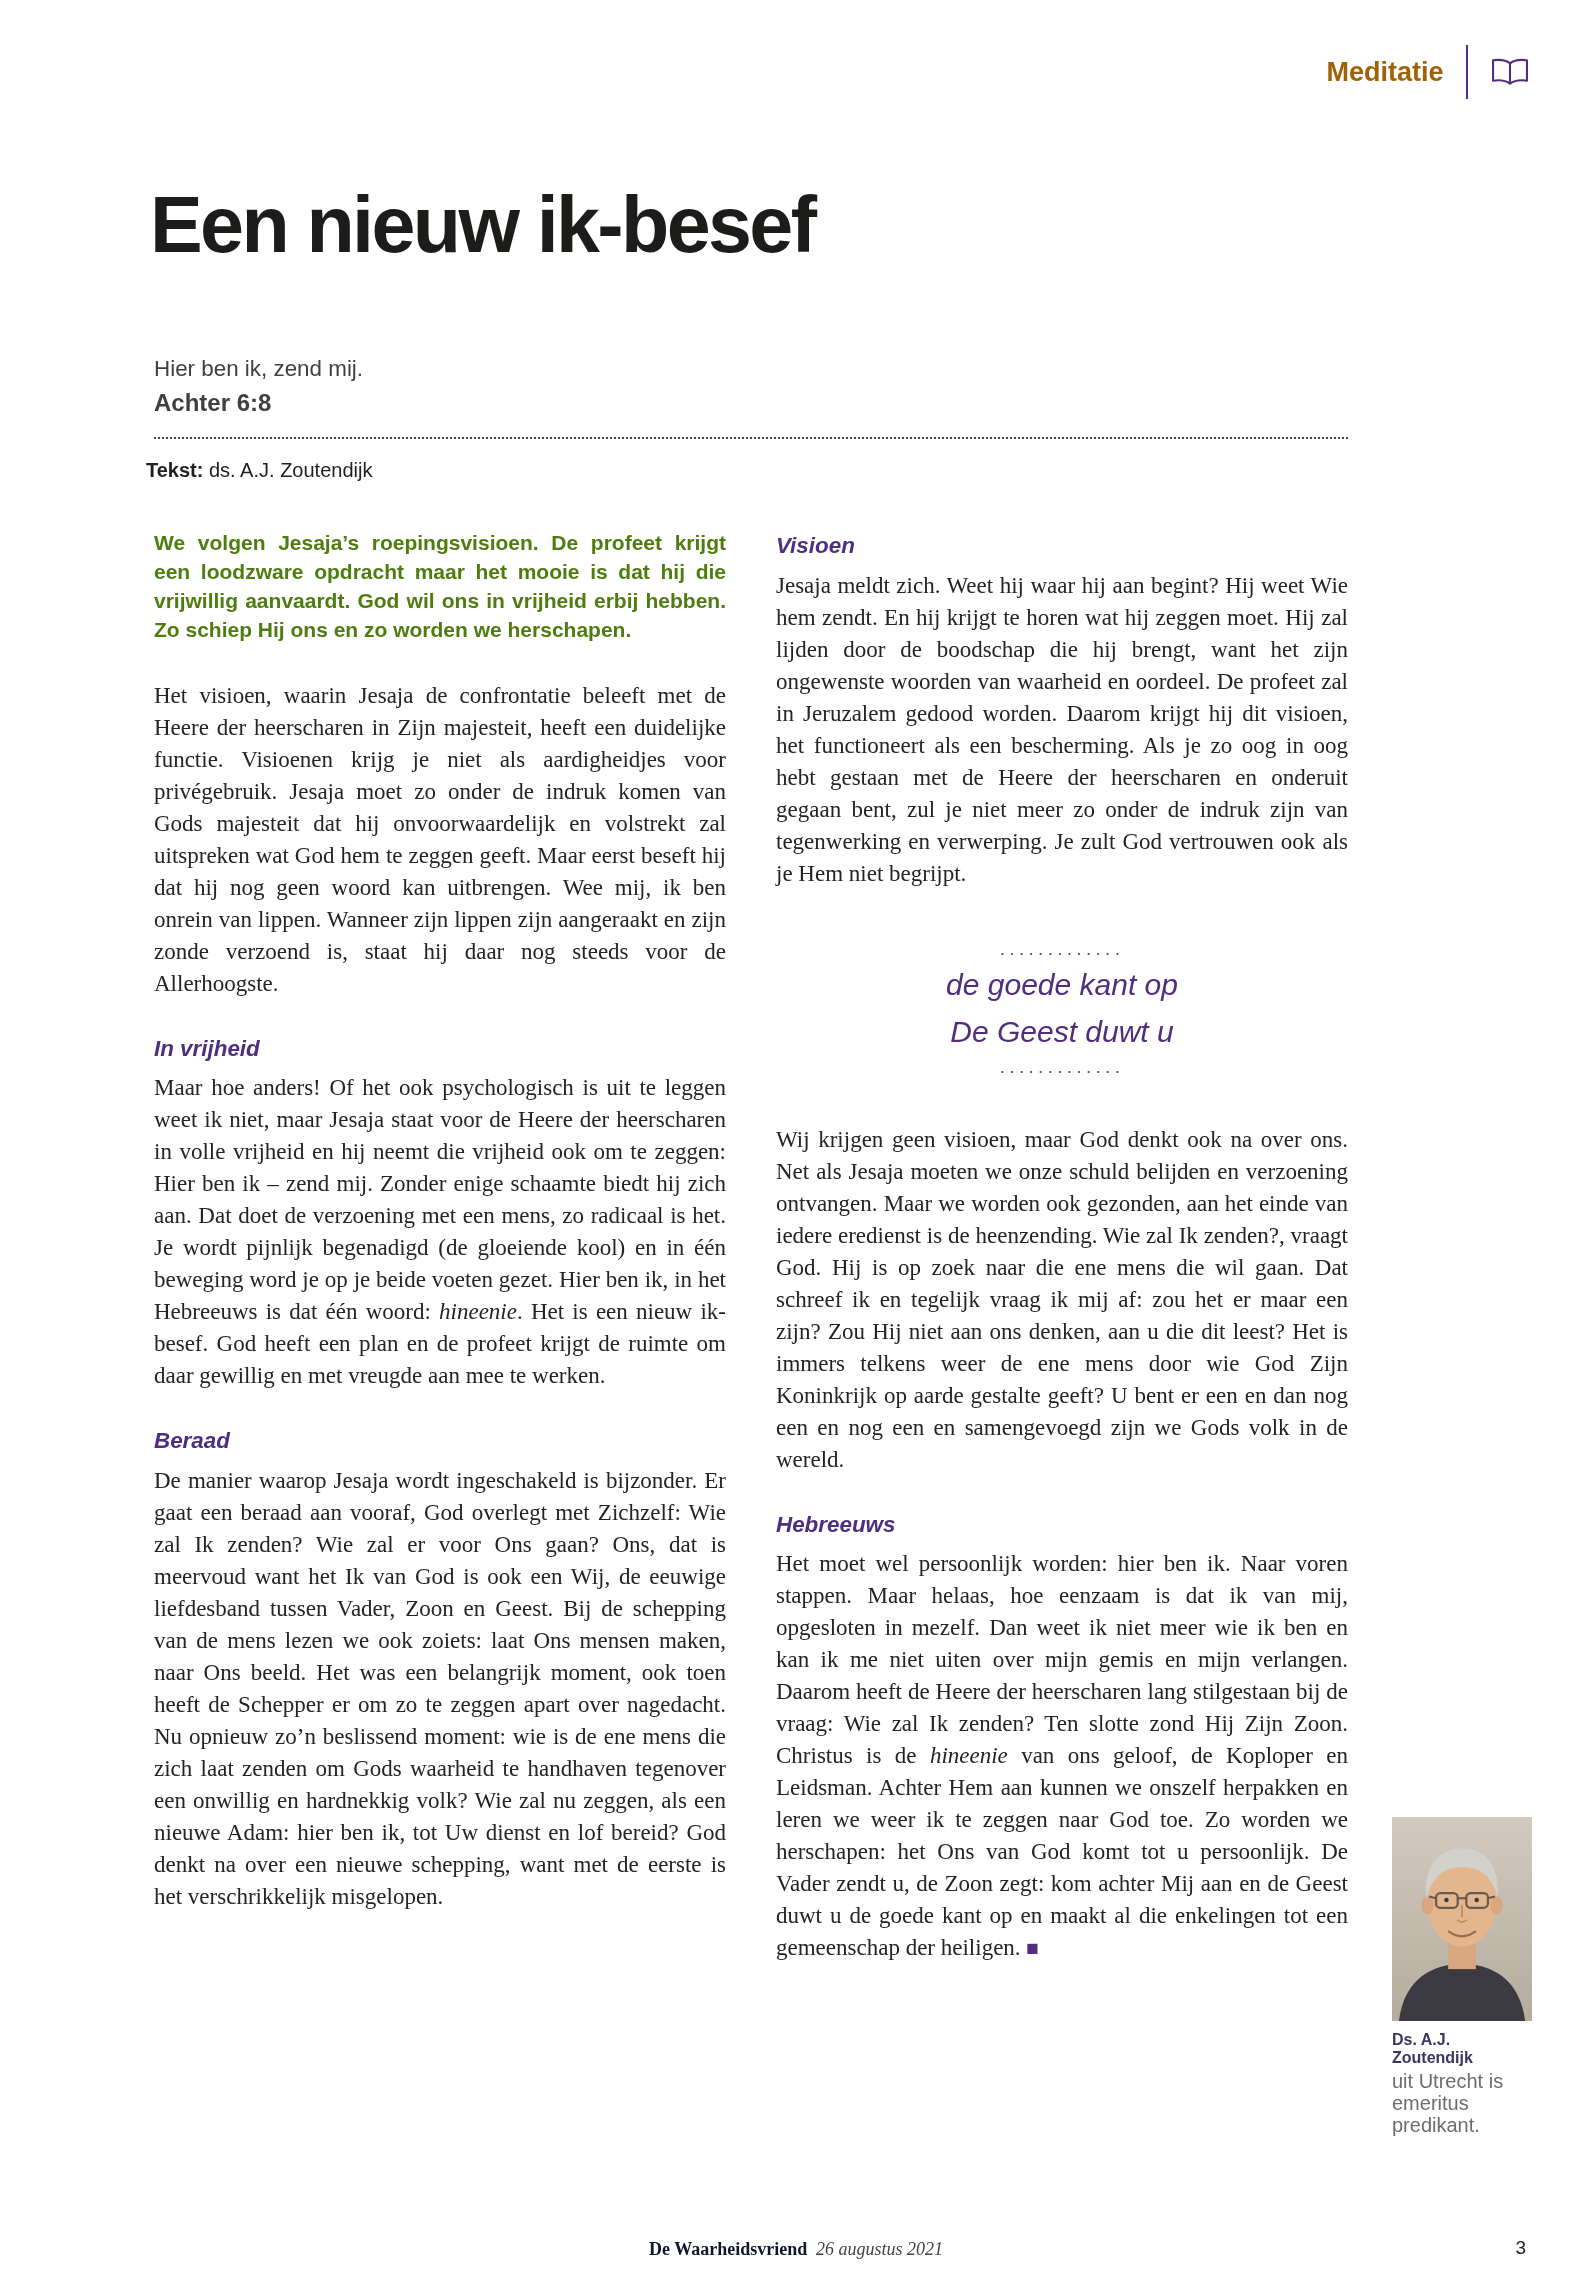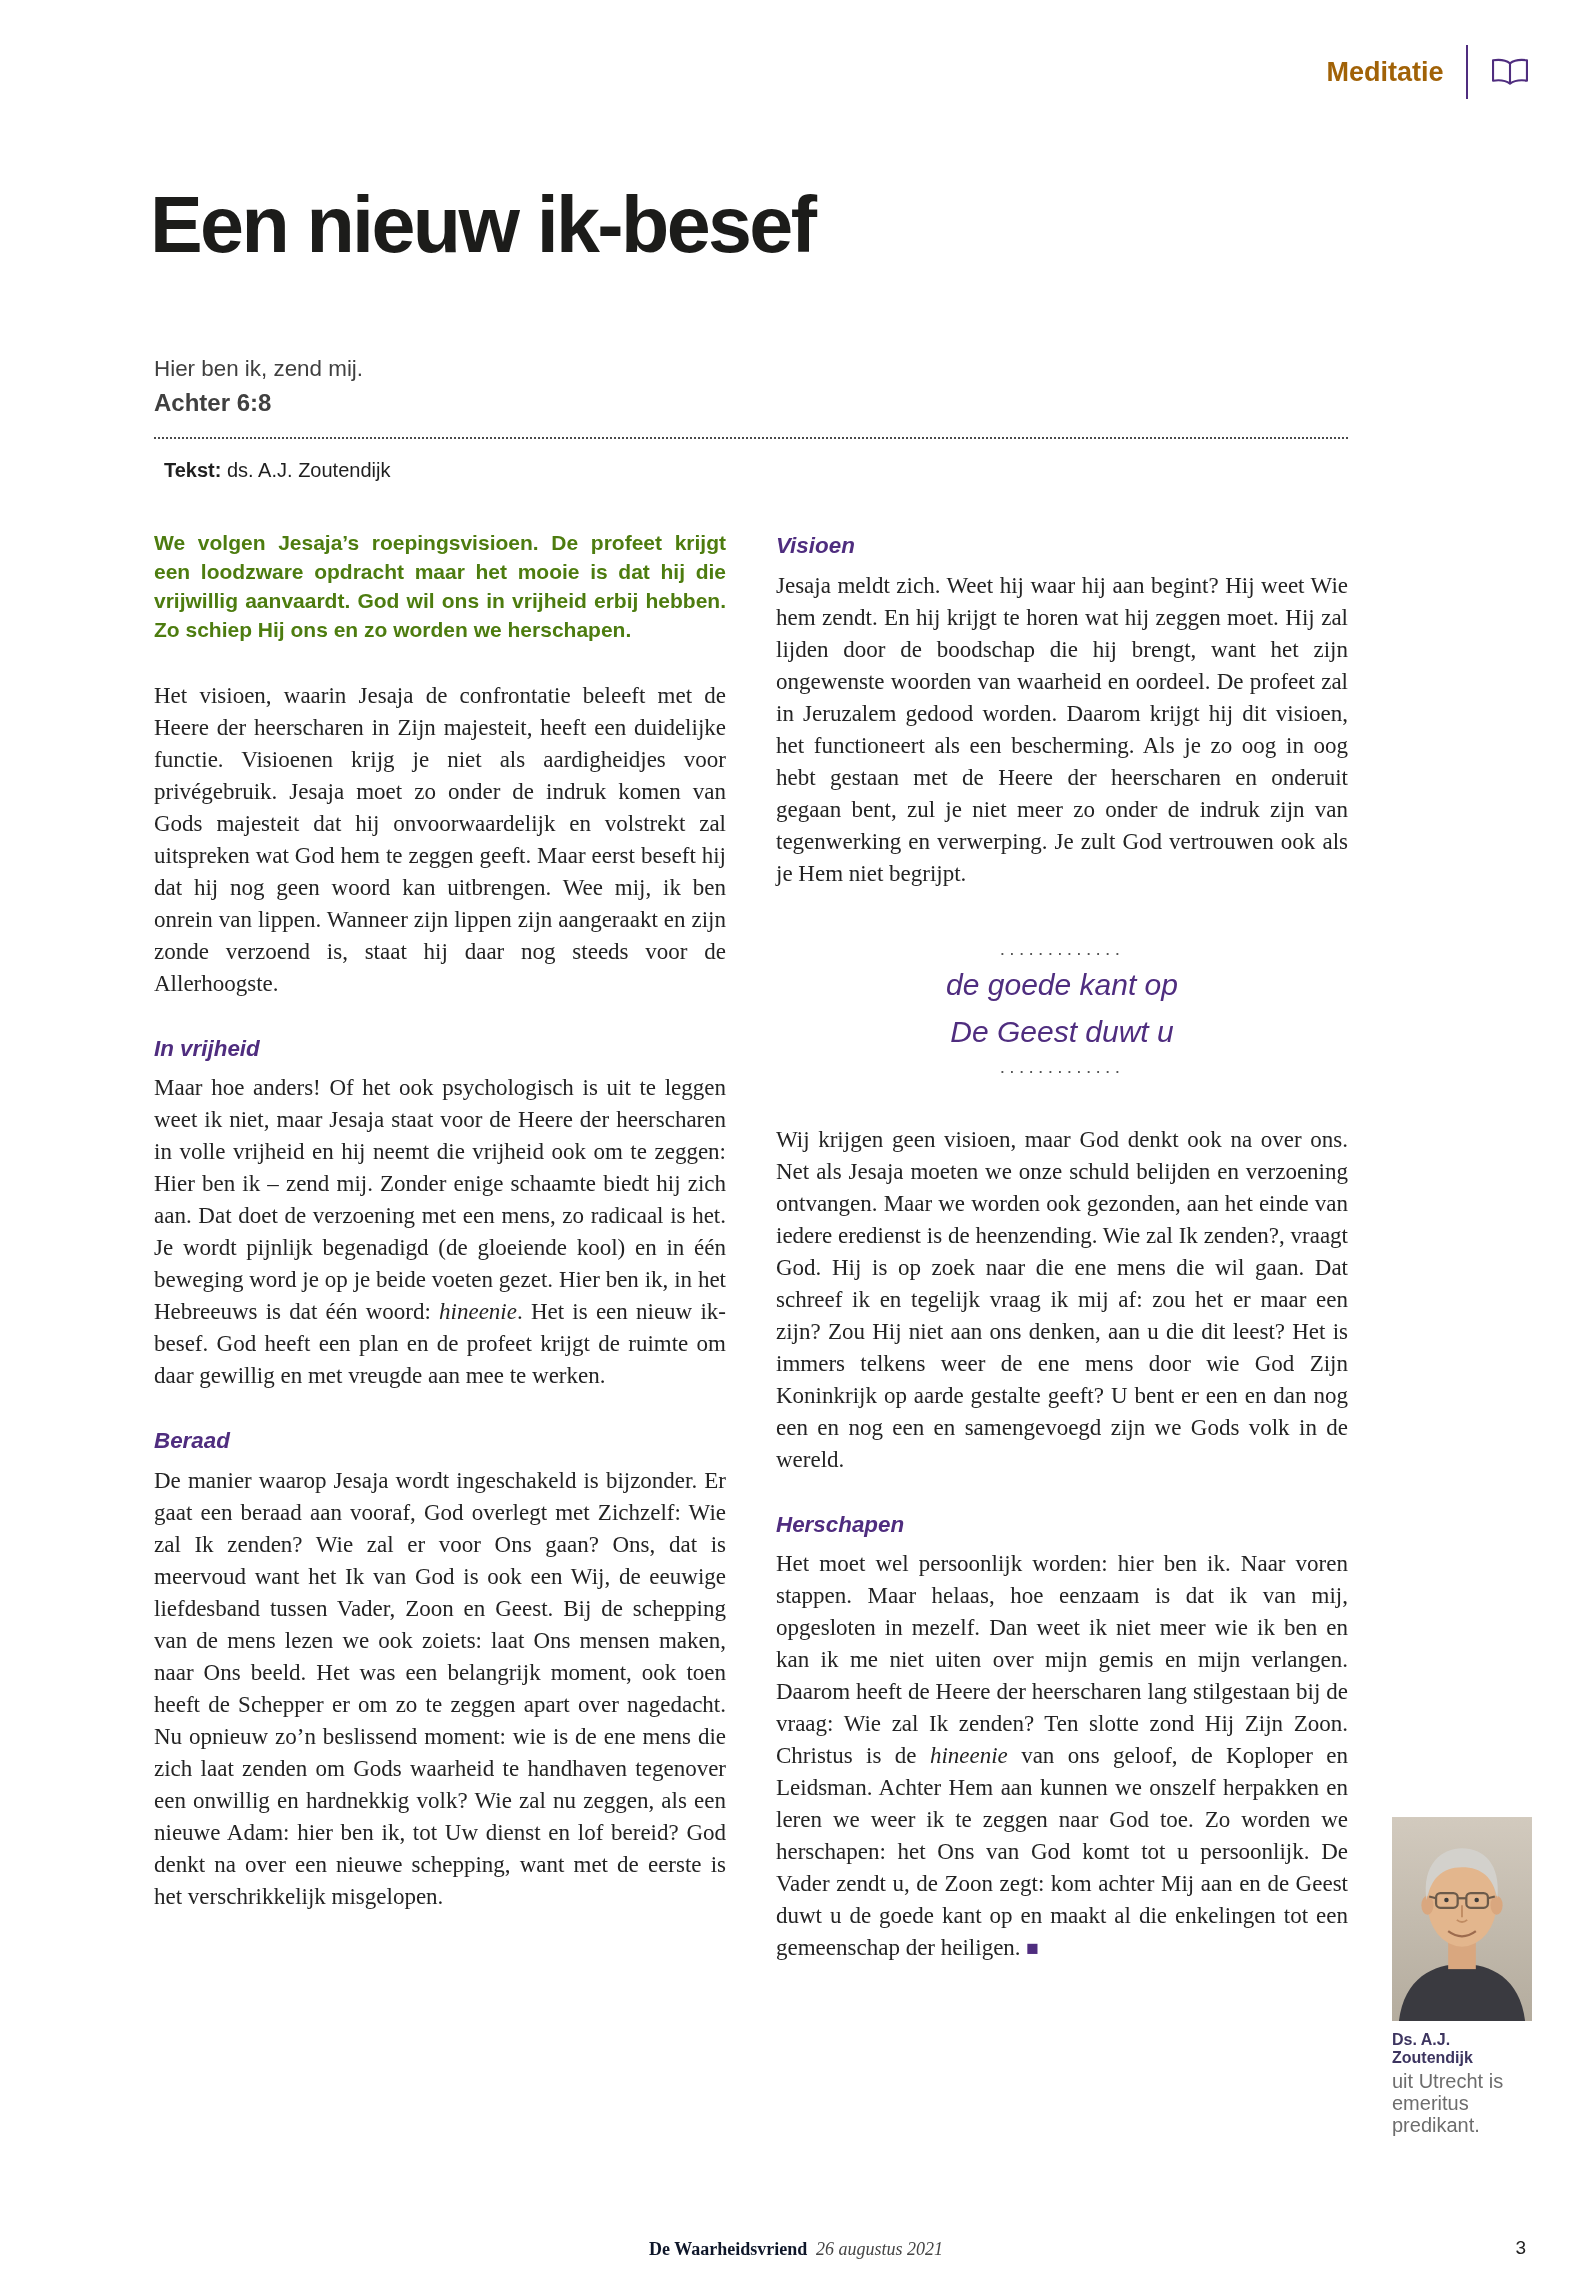--- a/index.html
+++ b/index.html
@@ -57,21 +57,21 @@
   .dotted-rule {
     position: absolute;
     left: 154px;
     top: 437px;
     width: 1194px;
     border-top: 2.6px dotted #4a4a4a;
   }
 
   .byline {
     position: absolute;
-    left: 164px;
+    left: 146px;
     top: 459px;
     margin: 0;
     font-family: "Liberation Sans", sans-serif;
     font-size: 20px;
     color: #1f1f1f;
   }
   .byline .label { font-weight: bold; }
 
   
   .columns {
@@ -217,21 +217,21 @@
 
       <div class="pullquote">
         <div class="pq-dots">.............</div>
         <p class="pq-line">de goede kant op</p>
         <p class="pq-line">De Geest duwt u</p>
         <div class="pq-dots">.............</div>
       </div>
 
       <p class="body">Wij krijgen geen visioen, maar God denkt ook na over ons. Net als Jesaja moeten we onze schuld belijden en verzoening ontvangen. Maar we worden ook gezonden, aan het einde van iedere eredienst is de heenzending. Wie zal Ik zenden?, vraagt God. Hij is op zoek naar die ene mens die wil gaan. Dat schreef ik en tegelijk vraag ik mij af: zou het er maar een zijn? Zou Hij niet aan ons denken, aan u die dit leest? Het is immers telkens weer de ene mens door wie God Zijn Koninkrijk op aarde gestalte geeft? U bent er een en dan nog een en nog een en samengevoegd zijn we Gods volk in de wereld.</p>
 
-      <h2 class="section">Herschapen</h2>
+      <h2 class="section">Hebreeuws</h2>
       <p class="body"><span>Het moet wel persoonlijk worden: hier ben ik. Naar voren stappen. Maar helaas, hoe eenzaam is dat ik van mij, opgesloten in mezelf. Dan weet ik niet meer wie ik ben en kan ik me niet uiten over mijn gemis en mijn verlangen. Daarom heeft de Heere der heerscharen lang stilgestaan bij de vraag: Wie zal Ik zenden? Ten slotte zond Hij Zijn Zoon. Christus is de </span><em>hineenie</em><span> van ons geloof, de Koploper en Leidsman. Achter Hem aan kunnen we onszelf herpakken en leren we weer ik te zeggen naar God toe. Zo worden we herschapen: het Ons van God komt tot u persoonlijk. De Vader zendt u, de Zoon zegt: kom achter Mij aan en de Geest duwt u de goede kant op en maakt al die enkelingen tot een gemeenschap der heiligen. </span><span class="endmark">■</span></p>
     </div>
 
   </div>
 
   <aside class="author-box">
     <div class="photo">
       <svg width="140" height="204" viewBox="0 0 162 236">
         <defs>
           <linearGradient id="bgGrad" x1="0" y1="0" x2="0" y2="1">

